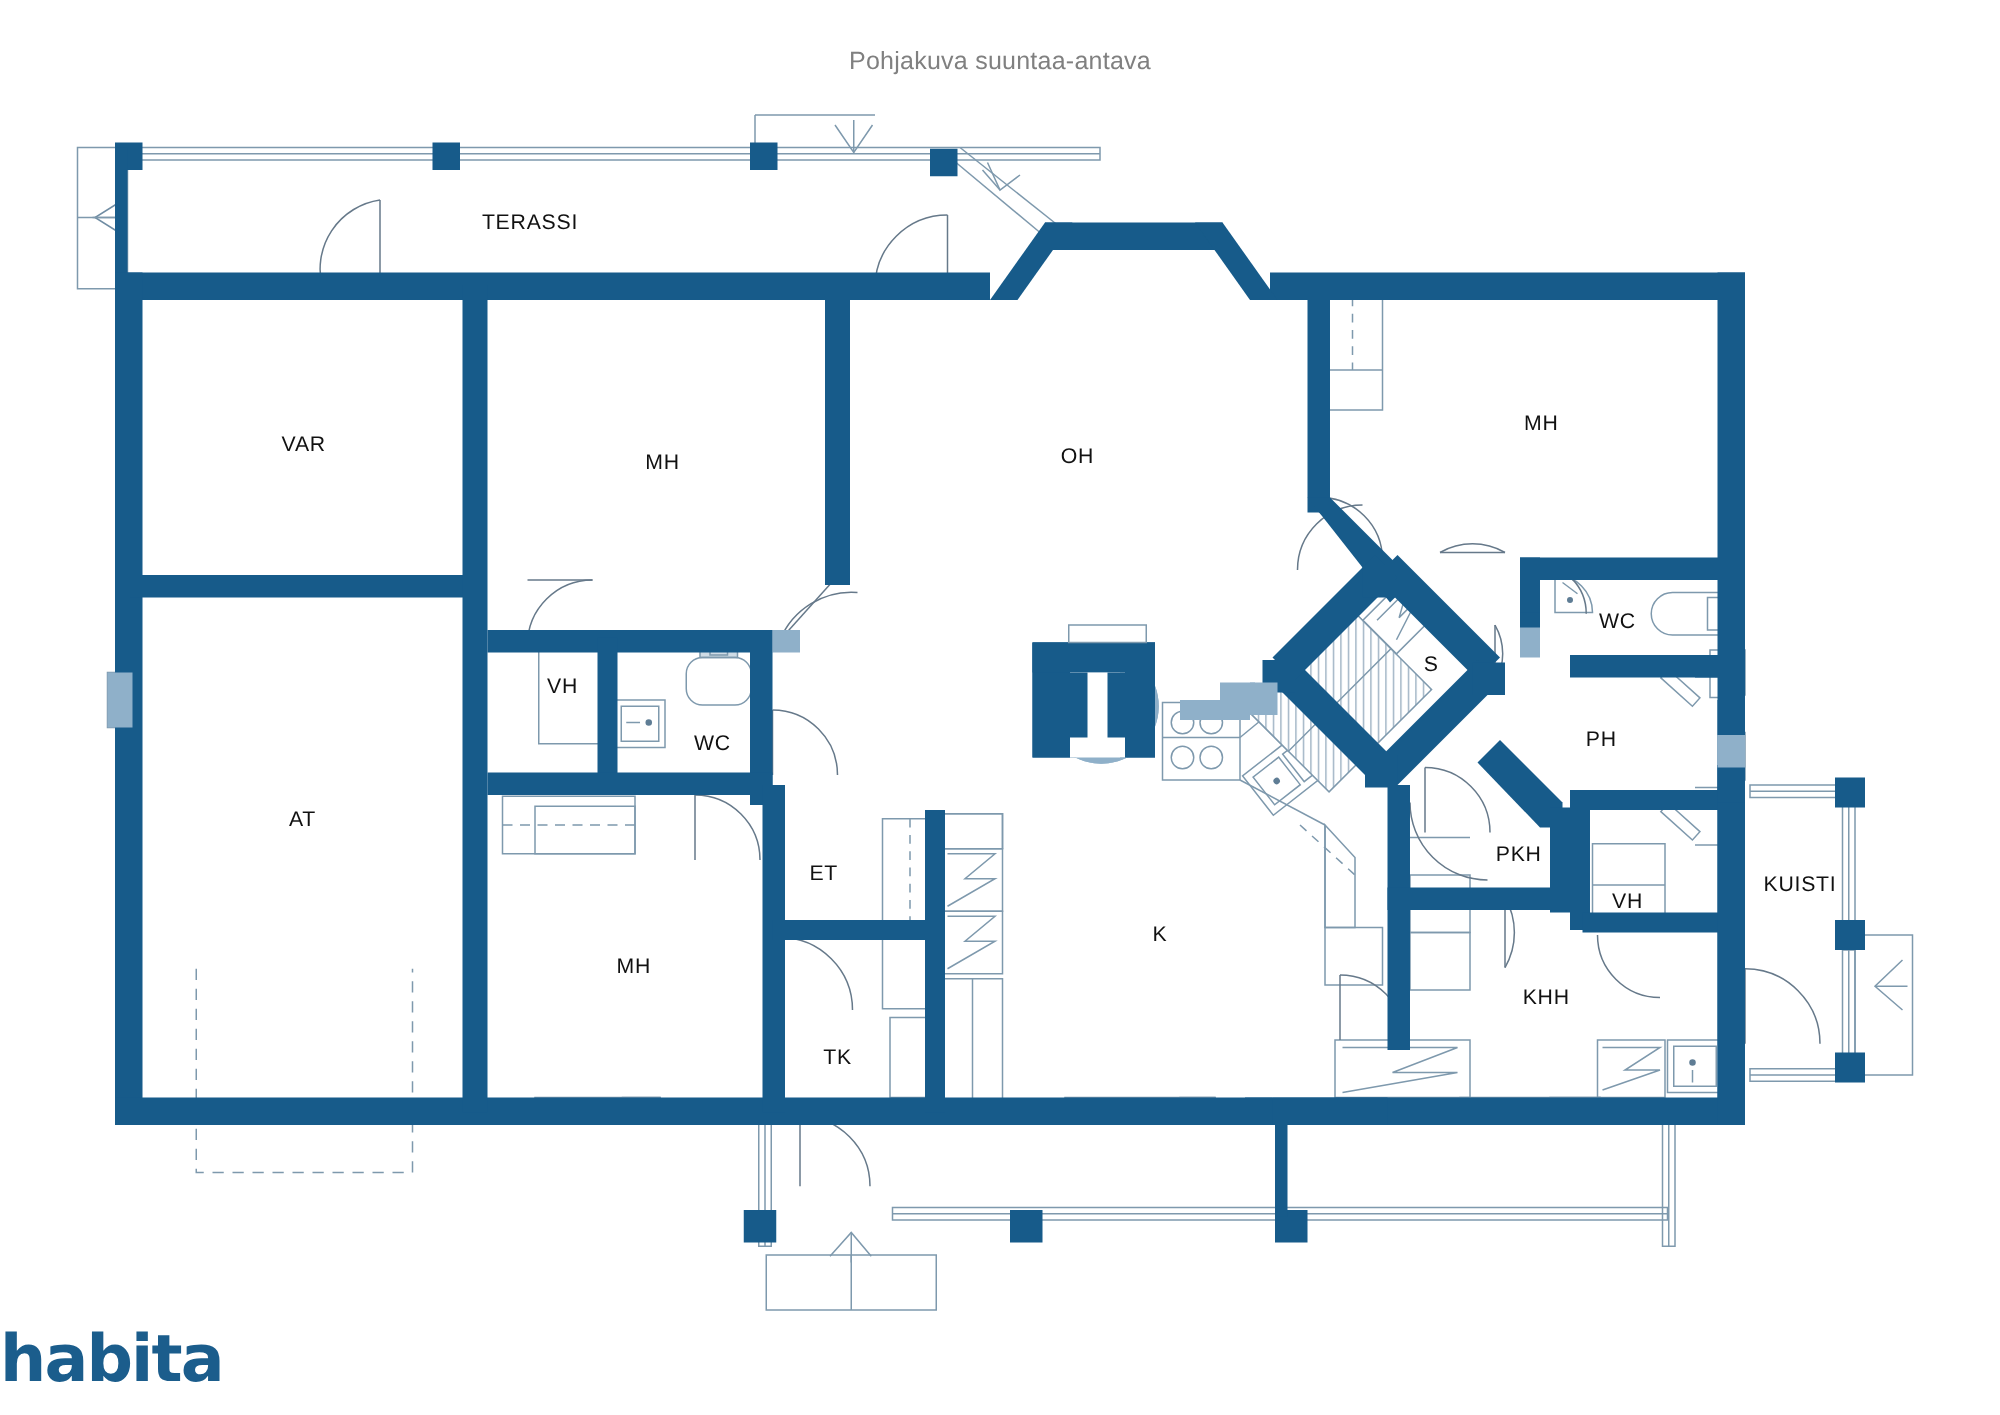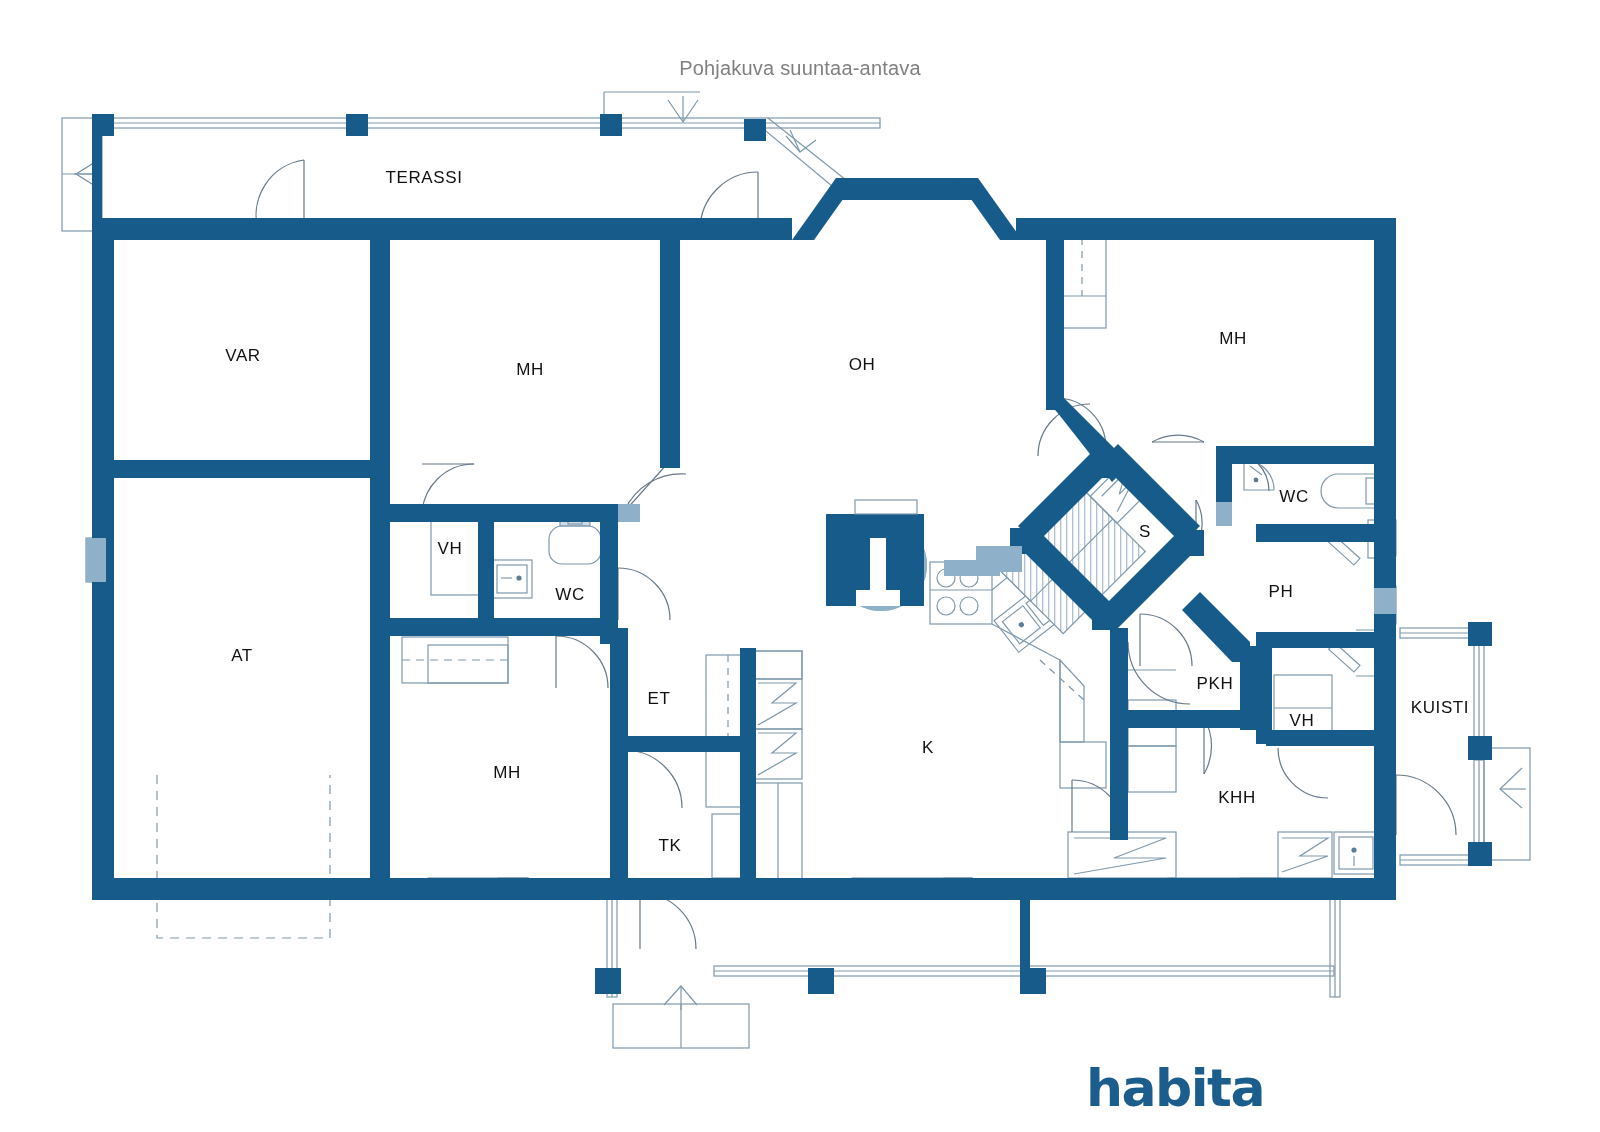--- a/index.html
+++ b/index.html
@@ -4,30 +4,30 @@
 <title>Pohjakuva</title>
 <style>
   html,body{margin:0;padding:0;background:#ffffff;}
   body{
     width:1600px;height:1132px;
     font-family:"Liberation Sans","DejaVu Sans",sans-serif;
     overflow:hidden;position:relative;
   }
   #page-title{
     position:absolute;top:38px;left:0;width:1600px;text-align:center;
-    font-size:20px;color:#808080;letter-spacing:.2px;margin-top:19px;
+    font-size:20px;color:#808080;letter-spacing:.2px;
   }
   #plan-wrap{position:absolute;left:0;top:0;width:1600px;height:799px;}
   svg#plan{display:block;}
   .rlabel{
     font-family:"Liberation Sans","DejaVu Sans",sans-serif;
     font-size:17px;fill:#111111;text-anchor:middle;letter-spacing:.6px;
   }
   #logo{
-    position:absolute;left:0;bottom:14px;width:1264px;text-align:right;
+    position:absolute;left:0;bottom:14px;width:1264px;text-align:left;
   }
   #logo-text{
     display:inline-block;
     font-family:"DejaVu Sans","Liberation Sans",sans-serif;
     font-size:52px;font-weight:bold;color:#1b5d8c;letter-spacing:-1.5px;
   }
 </style>
 </head>
 <body>
 

